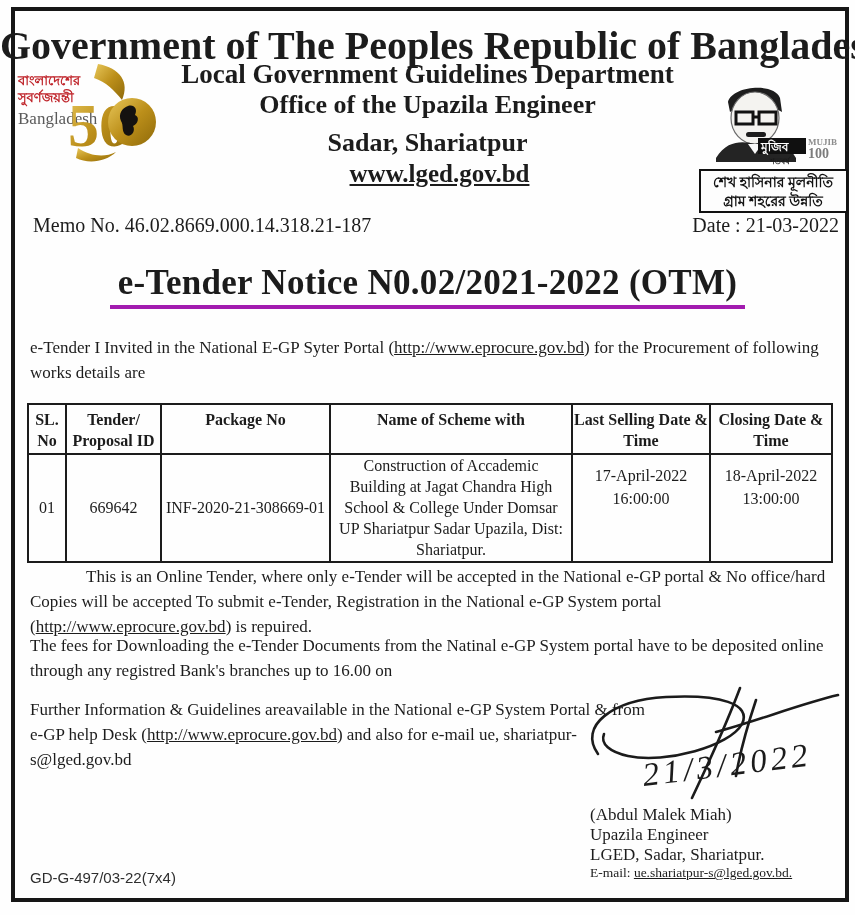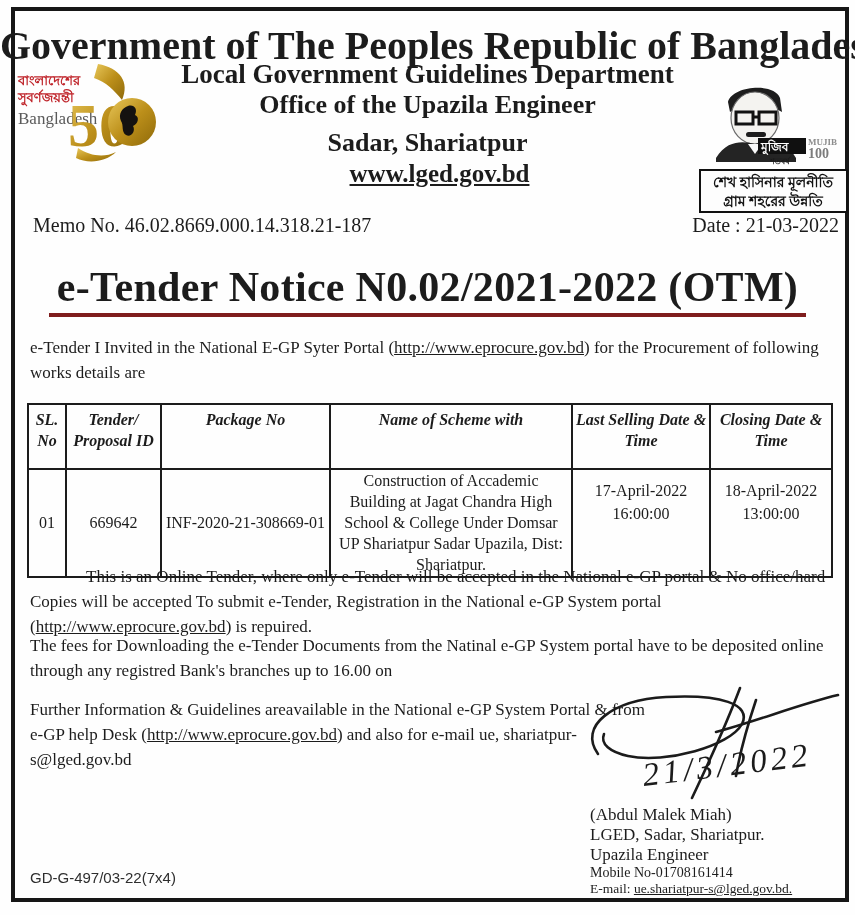--- a/index.html
+++ b/index.html
@@ -20,33 +20,33 @@
   .web { top:160px; font-size:25px; }
   .web span { text-decoration:underline;margin-left:24px; }
 
   .logo-left  { position:absolute; left:16px; top:62px; }
   .logo-right { position:absolute; left:698px; top:82px; }
 
   .memo-row { position:absolute; top:214px; left:33px; width:806px;
               display:flex; justify-content:space-between; font-size:20px; }
 
   .title-wrap { position:absolute; top:263px; width:100%; text-align:center; }
-  .doc-title { display:inline-block; font-size:42px; font-weight:bold; letter-spacing:.3px;
-               border-bottom:4px solid #7f1d1d; padding:0 8px 2px; }
+  .doc-title { display:inline-block; font-size:35px; font-weight:bold; letter-spacing:.3px;
+               border-bottom:4px solid #a21caf; padding:0 8px 2px; }
 
   .para { position:absolute; left:30px; width:814px; font-size:17px; line-height:1.46; }
   .intro { top:336px; }
   .p1 { top:565px; text-indent:56px; }
   .p2 { top:634px; }
   .p3 { top:698px; width:620px; }
   .url { text-decoration:underline; }
 
   table.tender { position:absolute; top:403px; left:27px; border-collapse:collapse; table-layout:fixed; }
   .tender th, .tender td { border:2px solid #1c1c1c; text-align:center; }
-  .tender thead tr { height:65px;font-style:italic; }
+  .tender thead tr { height:50px; }
   .tender tbody tr { height:102px; }
   .tender th { font-size:16px; line-height:1.3; vertical-align:top; padding-top:5px; }
   .tender td { font-size:16px; }
   td.v-mid { vertical-align:middle; }
   td.scheme { vertical-align:middle; line-height:1.32; padding:0 7px; }
   td.dt { vertical-align:top; padding-top:9px; line-height:1.45; }
 
   .sig-svg { position:absolute; left:570px; top:684px; }
   .sig-block { position:absolute; left:590px; top:805px; width:216px; }
   .sig-block .big { font-size:17px; line-height:20px; }
@@ -173,20 +173,19 @@
       <path d="M 28,70 C 8,42 42,16 96,13 C 150,10 182,20 172,40 C 160,62 96,80 58,72 C 40,68 30,60 34,50"></path>
       <path d="M 146,48 C 190,36 230,20 268,11"></path>
       <path d="M 170,4 C 158,36 140,76 122,114"></path>
       <path d="M 186,16 C 178,40 170,68 166,92"></path>
     </g>
     <text x="74" y="102" transform="rotate(-7 74 102)" font-size="33" font-style="italic" letter-spacing="4" fill="#1b1b1b" font-family="'Liberation Serif',serif">21/3/2022</text>
   </svg>
 
   <div class="sig-block">
     <div class="big">(Abdul Malek Miah)</div>
+    <div class="big">Upazila Engineer</div>
     <div class="big">LGED, Sadar, Shariatpur.</div>
-    <div class="big">Upazila Engineer</div>
-    <div class="sm">Mobile No-01708161414</div>
     <div class="xs"><span>E-mail: </span><span class="u">ue.shariatpur-s@lged.gov.bd.</span></div>
   </div>
 
   <div class="footer-code">GD-G-497/03-22(7x4)</div>
 </div>
 
 </body></html>

